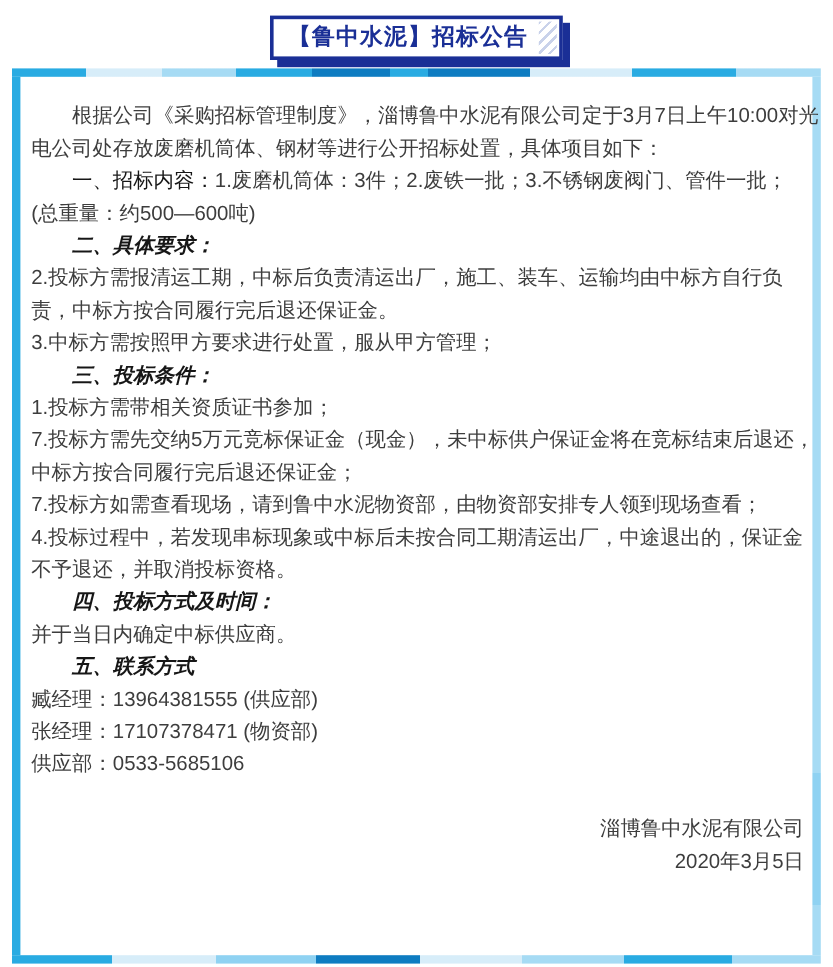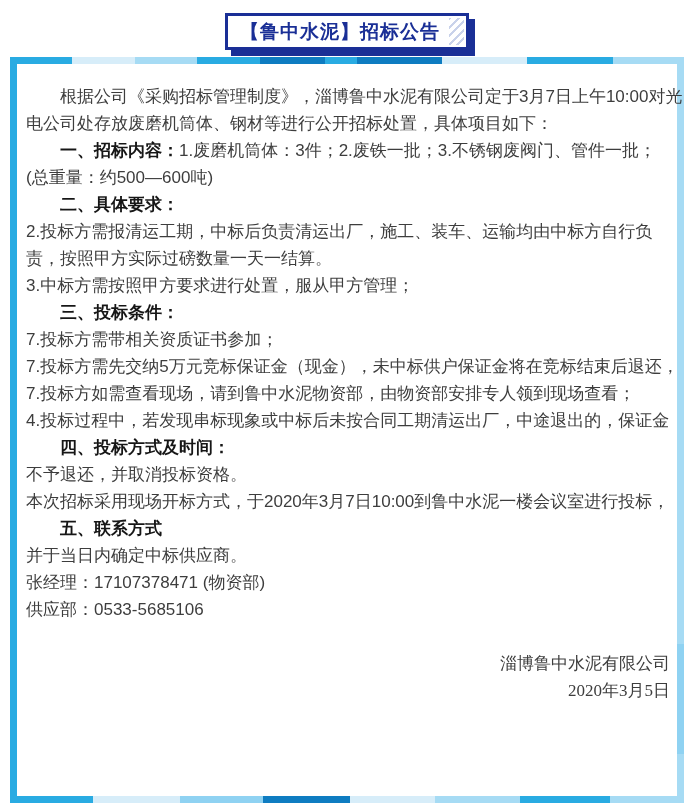--- a/index.html
+++ b/index.html
@@ -58,24 +58,24 @@
     background: repeating-linear-gradient(135deg,
       var(--hatch-blue) 0 2px, rgba(255,255,255,0) 2px 6px);
   }
 
   
   .doc {
     position:absolute; left:26px; top:83px; width:644px;
     font-size:17px; color:var(--text);
   }
   .line { height:27px; line-height:27px; white-space:nowrap; }
-  .line b { font-weight:bold; color:var(--heading-text);text-align:center; }
+  .line b { font-weight:normal; color:var(--heading-text);text-align:center; }
   .indent, .heading, .lead { padding-left:34px; }
-  .heading { font-weight:bold; color:var(--heading-text); }
-  .right { text-align:right;font-family:Liberation Serif, serif; }
+  .heading { font-weight:bold; color:var(--heading-text);font-style:italic; }
+  .right { text-align:right; }
   .blank { height:27px; }
 </style>
 </head>
 <body>
 
 <div class="page">
 
   <div class="title-box">
     <div class="hatch"></div>
     <span class="title-text">【鲁中水泥】招标公告</span>
@@ -86,32 +86,33 @@
   <div class="frame-left"></div>
   <div class="frame-right"></div>
 
   <div class="doc">
       <div class="line indent">根据公司《采购招标管理制度》，淄博鲁中水泥有限公司定于3月7日上午10:00对光</div>
       <div class="line flush">电公司处存放废磨机筒体、钢材等进行公开招标处置，具体项目如下：</div>
       <div class="line lead"><b>一、招标内容：</b>1.废磨机筒体：3件；2.废铁一批；3.不锈钢废阀门、管件一批；</div>
       <div class="line flush">(总重量：约500—600吨)</div>
       <div class="line heading">二、具体要求：</div>
       <div class="line flush">2.投标方需报清运工期，中标后负责清运出厂，施工、装车、运输均由中标方自行负</div>
-      <div class="line flush">责，按照甲方实际过磅数量一天一结算。</div>
+      <div class="line flush">责，中标方按合同履行完后退还保证金。</div>
       <div class="line flush">3.中标方需按照甲方要求进行处置，服从甲方管理；</div>
       <div class="line heading">三、投标条件：</div>
-      <div class="line flush">7.投标方需带相关资质证书参加；</div>
+      <div class="line flush">1.投标方需带相关资质证书参加；</div>
       <div class="line flush">7.投标方需先交纳5万元竞标保证金（现金），未中标供户保证金将在竞标结束后退还，</div>
+      <div class="line flush">中标方按合同履行完后退还保证金；</div>
       <div class="line flush">7.投标方如需查看现场，请到鲁中水泥物资部，由物资部安排专人领到现场查看；</div>
       <div class="line flush">4.投标过程中，若发现串标现象或中标后未按合同工期清运出厂，中途退出的，保证金</div>
+      <div class="line flush">不予退还，并取消投标资格。</div>
       <div class="line heading">四、投标方式及时间：</div>
-      <div class="line flush">不予退还，并取消投标资格。</div>
-      <div class="line flush">本次招标采用现场开标方式，于2020年3月7日10:00到鲁中水泥一楼会议室进行投标，</div>
+      <div class="line flush">并于当日内确定中标供应商。</div>
       <div class="line heading">五、联系方式</div>
-      <div class="line flush">并于当日内确定中标供应商。</div>
+      <div class="line flush">臧经理：13964381555 (供应部)</div>
       <div class="line flush">张经理：17107378471 (物资部)</div>
       <div class="line flush">供应部：0533-5685106</div>
       <div class="line blank"></div>
       <div class="line right">淄博鲁中水泥有限公司</div>
       <div class="line right">2020年3月5日</div>
     </div>
 
 </div>
 
 </body></html>

